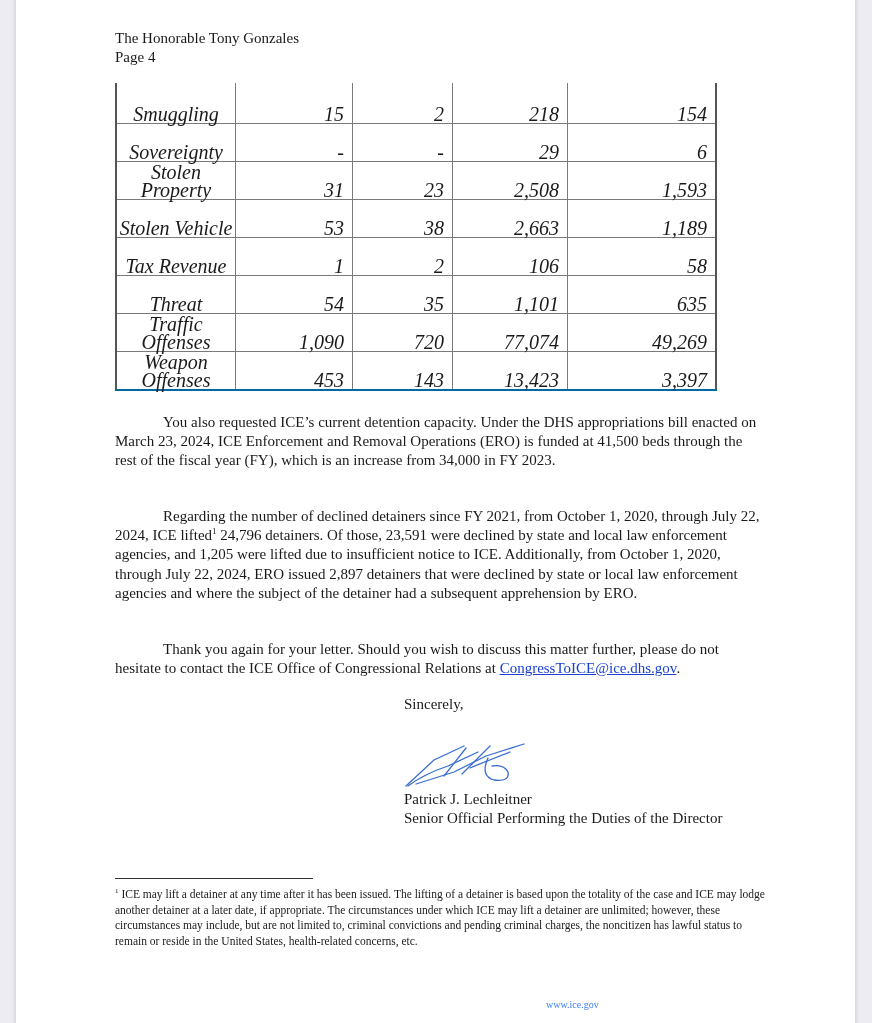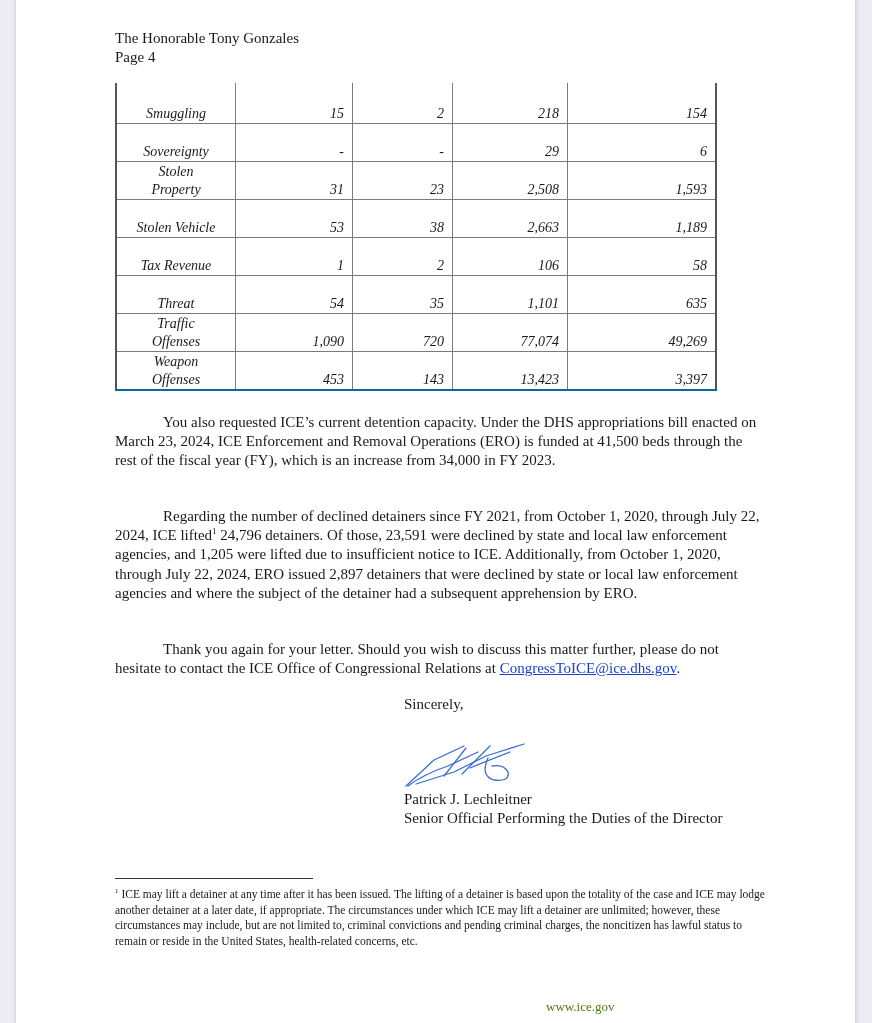--- a/index.html
+++ b/index.html
@@ -23,21 +23,21 @@
     background: #ffffff;
   }
   .header {
     position: absolute; left: 99px; top: 29px;
     font-size: 15px; line-height: 19px;
   }
   
   .tbl {
     position: absolute; left: 99px; top: 83px;
     border-collapse: collapse;
-    font-style: italic; font-size: 14px;
+    font-style: italic; font-size: 20px;
   }
   .tbl td {
     border: 1px solid #7a7a7a;
     padding: 0 8px 0 4px;
     vertical-align: bottom;
     line-height: 18px;
   }
   .tbl tr:first-child td { border-top: none; }
   .tbl td.label { width: 114px; text-align: center; padding: 0 2px; border-left: 2px solid #555; }
   .tbl td.num { text-align: right; }
@@ -72,21 +72,21 @@
     position: absolute; left: 99px; top: 878px; width: 198px; height: 0;
     border-top: 1px solid #333;
   }
   .footnote {
     position: absolute; left: 99px; top: 887px; width: 650px;
     font-size: 11.5px; line-height: 15.5px; margin: 0;
   }
   .footnote sup { font-size: 7px; vertical-align: 5px; }
   .site {
     position: absolute; left: 530px; top: 999px;
-    font-size: 13px; color: #4d7c0f;
+    font-size: 10px; color: #3b82f6;
   }
 </style>
 </head>
 <body>
 
 <div class="gutter-left"></div>
 <div class="gutter-right"></div>
 
 <div class="page">
 

